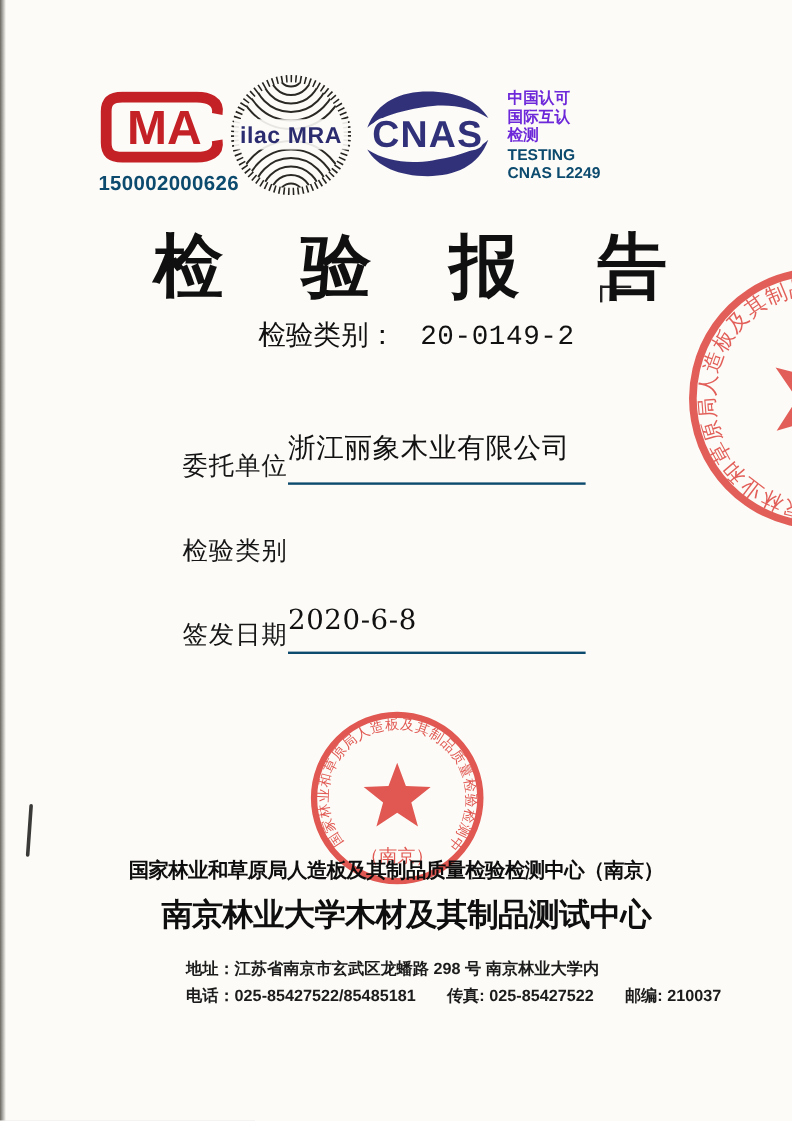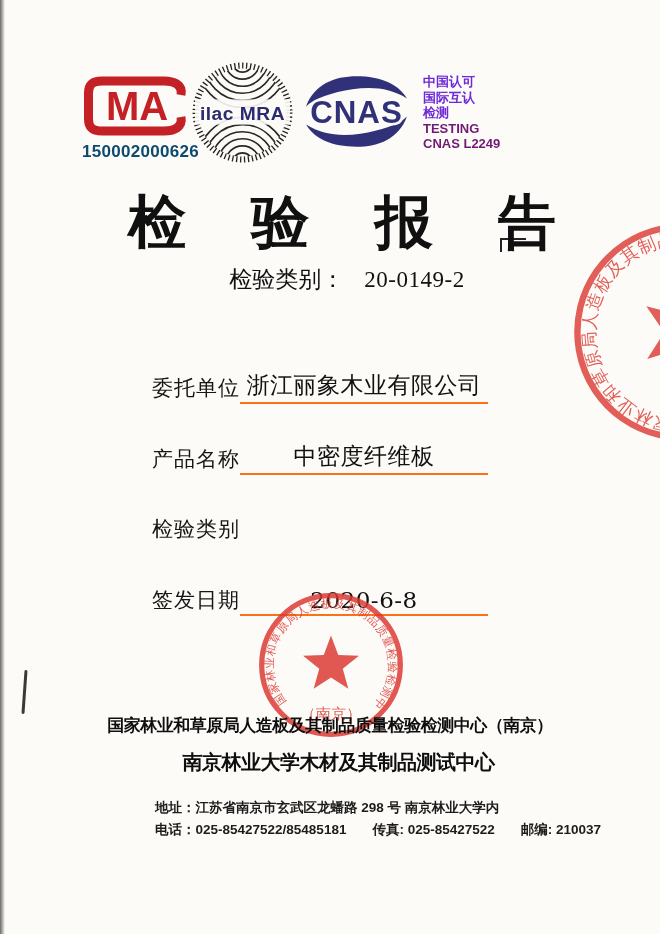--- a/index.html
+++ b/index.html
@@ -20,60 +20,60 @@
     border-top:2.5px solid #222; border-left:2.5px solid #222; }
 
   
   .cma-block { position:absolute; left:82px; top:76px; width:114px; text-align:center; }
   .cma-number { margin-top:2px; color:#0c4a6e; font-weight:bold; font-size:17px;
     letter-spacing:.3px; font-family:"Liberation Sans", sans-serif; }
   .ilac-svg { position:absolute; left:192px; top:62px; }
   .cnas-svg { position:absolute; left:300px; top:72px; }
   .accred { position:absolute; left:423px; top:74px; line-height:15.5px; }
   .accred .cn { font-size:13px; font-weight:600; color:#6d28d9; }
-  .accred .en { font-size:13px; font-weight:700; color:#701a75; }
+  .accred .en { font-size:13px; font-weight:700; color:#0c4a6e; }
 
   
   .title-row {
     position:absolute; left:128px; top:184px; width:428px;
     display:flex; justify-content:space-between;
     font-size:58px; font-weight:700; color:#101010;
     font-family:"Liberation Sans", sans-serif;
   }
   .report-no {
     position:absolute; left:0; right:0; top:264px; text-align:center;
     transform:translateX(17px);
     font-family:"DejaVu Serif", serif; font-size:23px; color:#111;
   }
-  .report-no .num { font-family:Liberation Serif, serif; letter-spacing:.5px;margin-left:20px; }
+  .report-no .num { font-family:Liberation Mono, monospace; letter-spacing:.5px;margin-left:20px; }
 
   
   .fields { position:absolute; left:152px; top:372px; }
   .field-row { display:flex; align-items:flex-end; height:32px; margin-bottom:38.5px; }
   .field-label {
     font-family:Liberation Sans, sans-serif; font-size:21px; color:#161616;
     letter-spacing:1px; width:88px; padding-bottom:2px;
   }
   .field-line {
-    width:248px; border-bottom:2px solid #f97316; text-align:center; padding-bottom:1px;
+    width:248px; border-bottom:2px solid #0c4a6e; padding-bottom:13px;
   }
   .field-value {
     font-family:"DejaVu Serif", serif; font-size:23px; color:#111; letter-spacing:.5px;
   }
 
   
   .stamp-mid { position:absolute; left:226px; top:560px; opacity:.84; }
   .stamp-right { position:absolute; left:523px; top:172px; opacity:.8; transform:rotate(-55deg); }
   .stamp-text { font-family:"Liberation Sans", sans-serif; }
 
   
   .org-lines { position:absolute; left:0; right:0; top:708px; text-align:center;
     font-weight:700; color:#0e0e0e; }
   .org-line1 { font-size:17px; letter-spacing:-.5px; line-height:36px; }
-  .org-line2 { font-size:20px; letter-spacing:-.5px; line-height:36px;padding-left:17px; }
+  .org-line2 { font-size:26px; letter-spacing:-.5px; line-height:36px;padding-left:17px; }
 
   
   .contact { position:absolute; left:155px; top:797px; font-size:13.5px;
     font-weight:600; color:#1c1c1c; line-height:21.5px; }
   .contact .gap1 { display:inline-block; width:26px; }
   .contact .gap2 { display:inline-block; width:26px; }
 </style>
 </head>
 <body>
 
@@ -142,26 +142,20 @@
   </div>
 
   <div class="fields">
     <div class="field-row">
       <span class="field-label">委托单位</span>
       <span class="field-line">
         <span class="field-value">浙江丽象木业有限公司</span>
       </span>
     </div>
     <div class="field-row">
-      <span class="field-label">产品名称</span>
-      <span class="field-line">
-        <span class="field-value">中密度纤维板</span>
-      </span>
-    </div>
-    <div class="field-row">
       <span class="field-label">检验类别</span>
     </div>
     <div class="field-row">
       <span class="field-label">签发日期</span>
       <span class="field-line">
         <span class="field-value">2020-6-8</span>
       </span>
     </div>
   </div>
 

